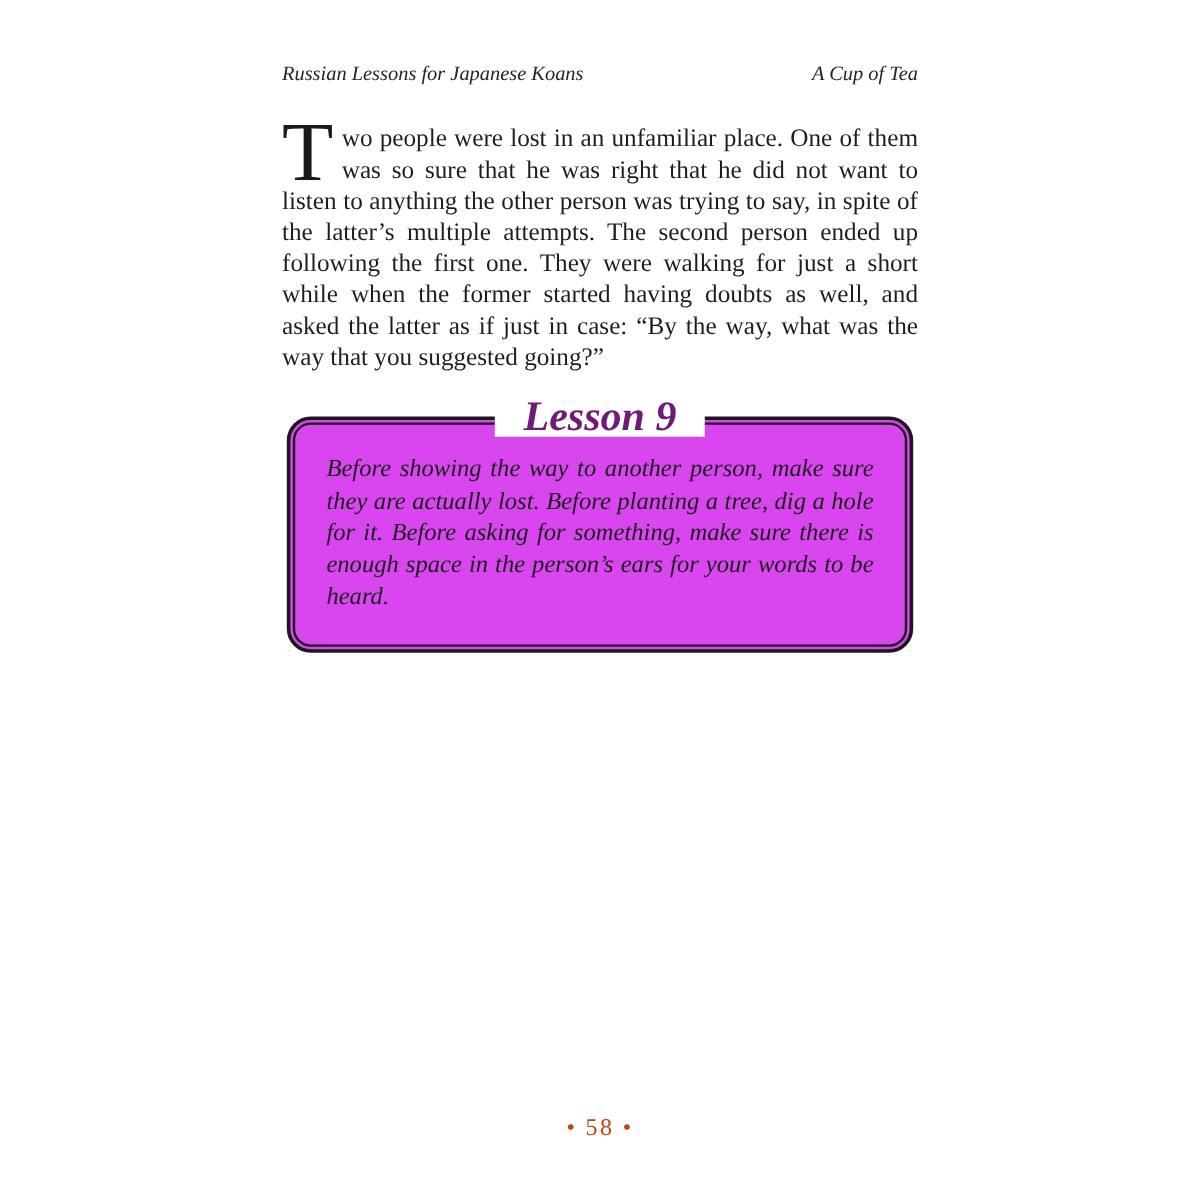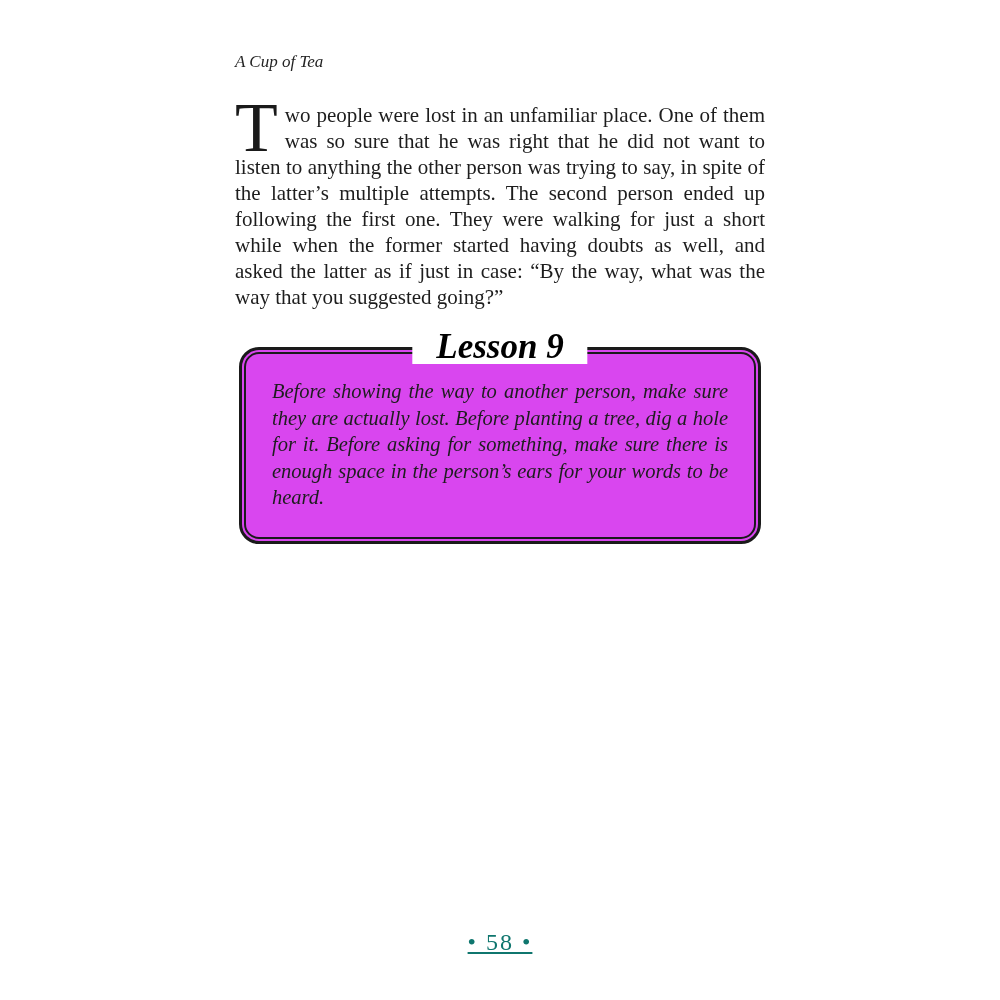--- a/index.html
+++ b/index.html
@@ -57,21 +57,21 @@
     left: 50%;
     transform: translateX(-50%);
     z-index: 2;
     background: #ffffff;
     padding: 0 24px;
     font-size: 35px;
     line-height: 34px;
     font-weight: bold;
     font-style: italic;
     white-space: nowrap;
-    color: #000000;
+    color: #701a75;
   }
   .lesson-box-outer {
     border: 3px solid #1a1a1a;
     border-radius: 20px;
     padding: 2px;
     margin: 0 4px;
     background: #d946ef;
   }
   .lesson-box-inner {
     border: 2px solid #1a1a1a;
@@ -85,32 +85,32 @@
     text-align: justify;
     color: #1d1d1d;
   }
   
   .folio {
     position: absolute;
     top: 929px;
     left: 0;
     width: 100%;
     text-align: center;
-    font-size: 24px;
+    font-size: 20px;
     letter-spacing: 2px;
-    color: #0f766e;
-    text-decoration: underline;
+    color: #c2410c;
   }
 </style>
 </head>
 <body>
 
 <div class="page">
 
   <div class="running-header">
+    <span class="header-left">Russian Lessons for Japanese Koans</span>
     <span class="header-right">A Cup of Tea</span>
   </div>
 
   <div class="text-column">
 
 
 
     <p class="body-para"><span class="dropcap">T</span><span>wo people were lost in an unfamiliar place. One of them was so sure that he was right that he did not want to listen to anything the other person was trying to say, in spite of the latter’s multiple attempts. The second person ended up following the first one. They were walking for just a short while when the former started having doubts as well, and asked the latter as if just in case: “By the way, what was the way that you suggested going?”</span></p>
 
     <div class="lesson-section">

